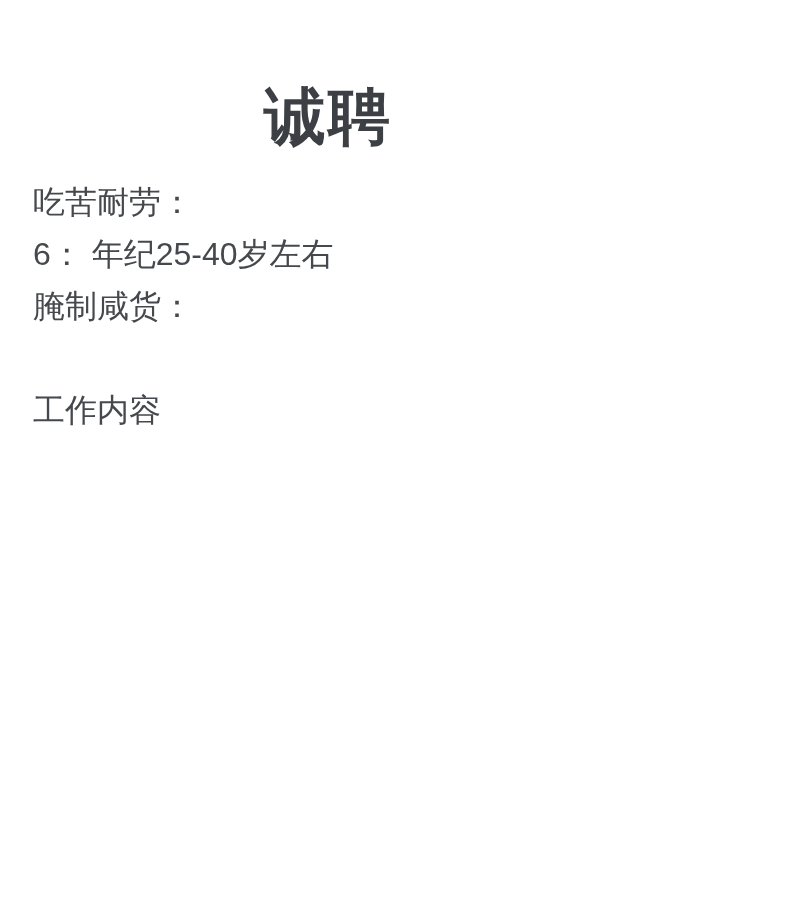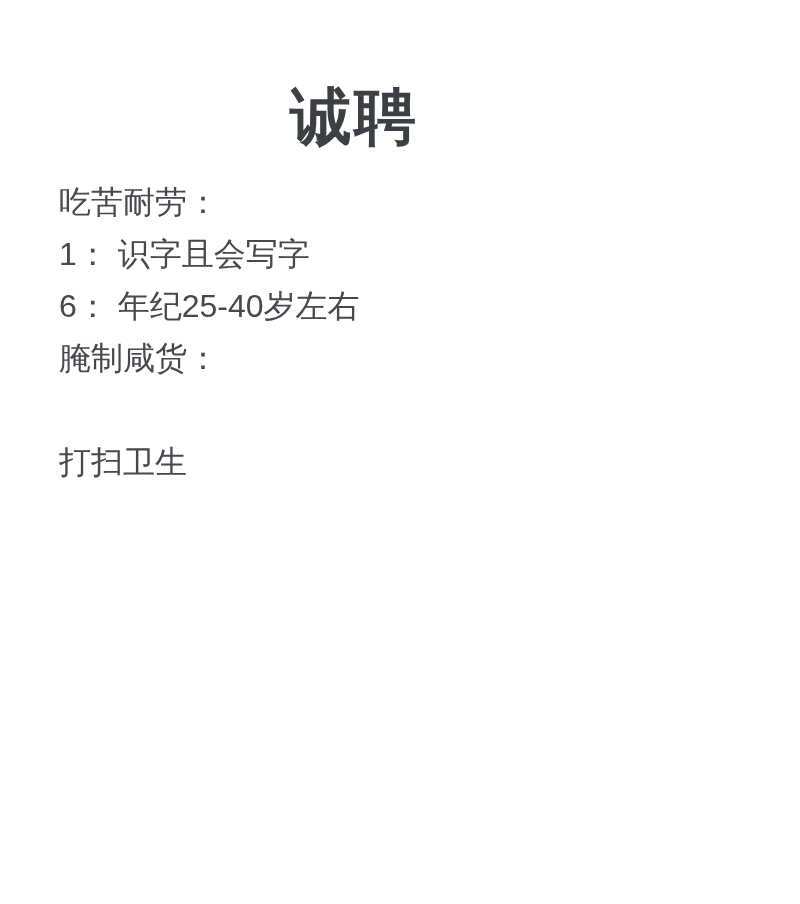--- a/index.html
+++ b/index.html
@@ -15,21 +15,21 @@
     width: 800px;
     height: 904px;
     background: var(--bg-color);
     font-family: "Liberation Sans", sans-serif;
     overflow: hidden;
   }
   .notice {
     box-sizing: border-box;
     width: 800px;
     height: 904px;
-    padding: 80px 0 0 59px;
+    padding: 80px 0 0 33px;
   }
   .notice-title {
     width: 700px;            
     margin: 0 0 22px -55px;
     text-align: center;
     font-size: 62px;
     line-height: 74px;
     font-weight: 700;
     color: var(--title-color);
     letter-spacing: 2px;
@@ -43,18 +43,17 @@
     font-weight: 400;
   }
 </style>
 </head>
 <body>
 
 <div class="notice">
   <h1 class="notice-title">诚聘</h1>
 
   <div class="notice-line">吃苦耐劳：</div>
-  <div class="notice-line">1： 识字且会写字</div>
   <div class="notice-line">6： 年纪25-40岁左右</div>
   <div class="notice-line">腌制咸货：</div>
   <div class="notice-line"></div>
-  <div class="notice-line">打扫卫生</div>
+  <div class="notice-line">工作内容</div>
 </div>
 
 </body></html>

